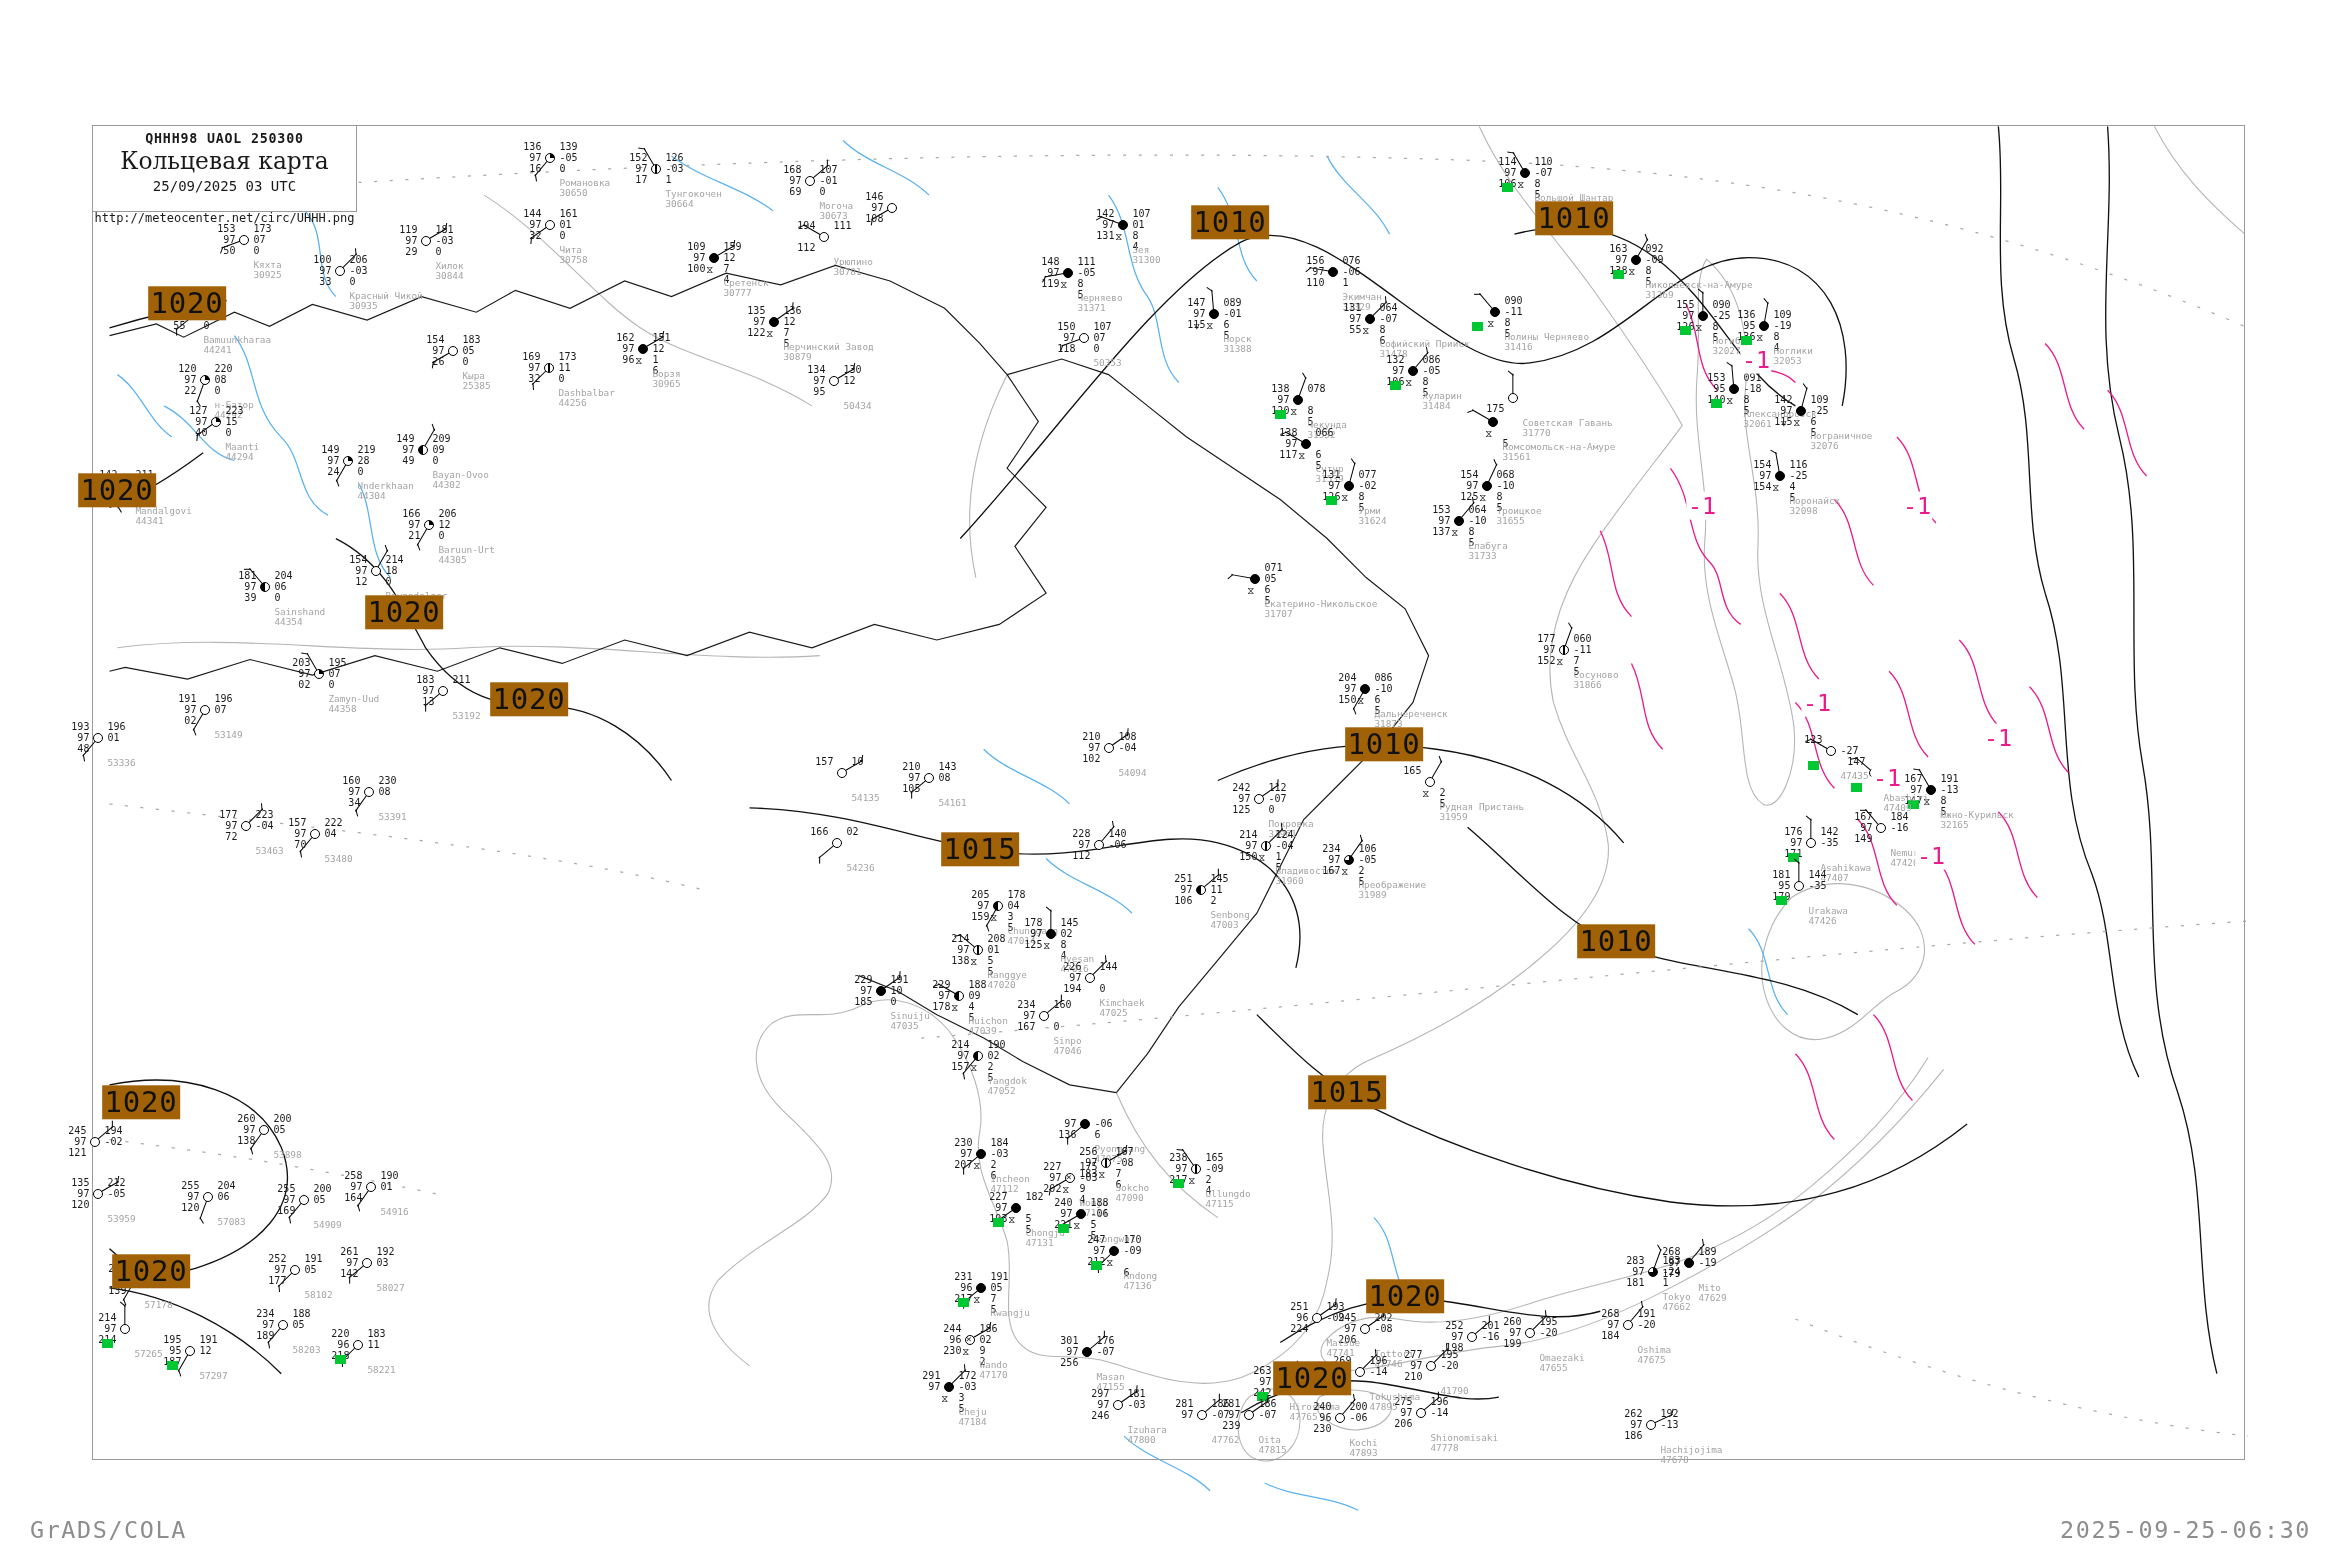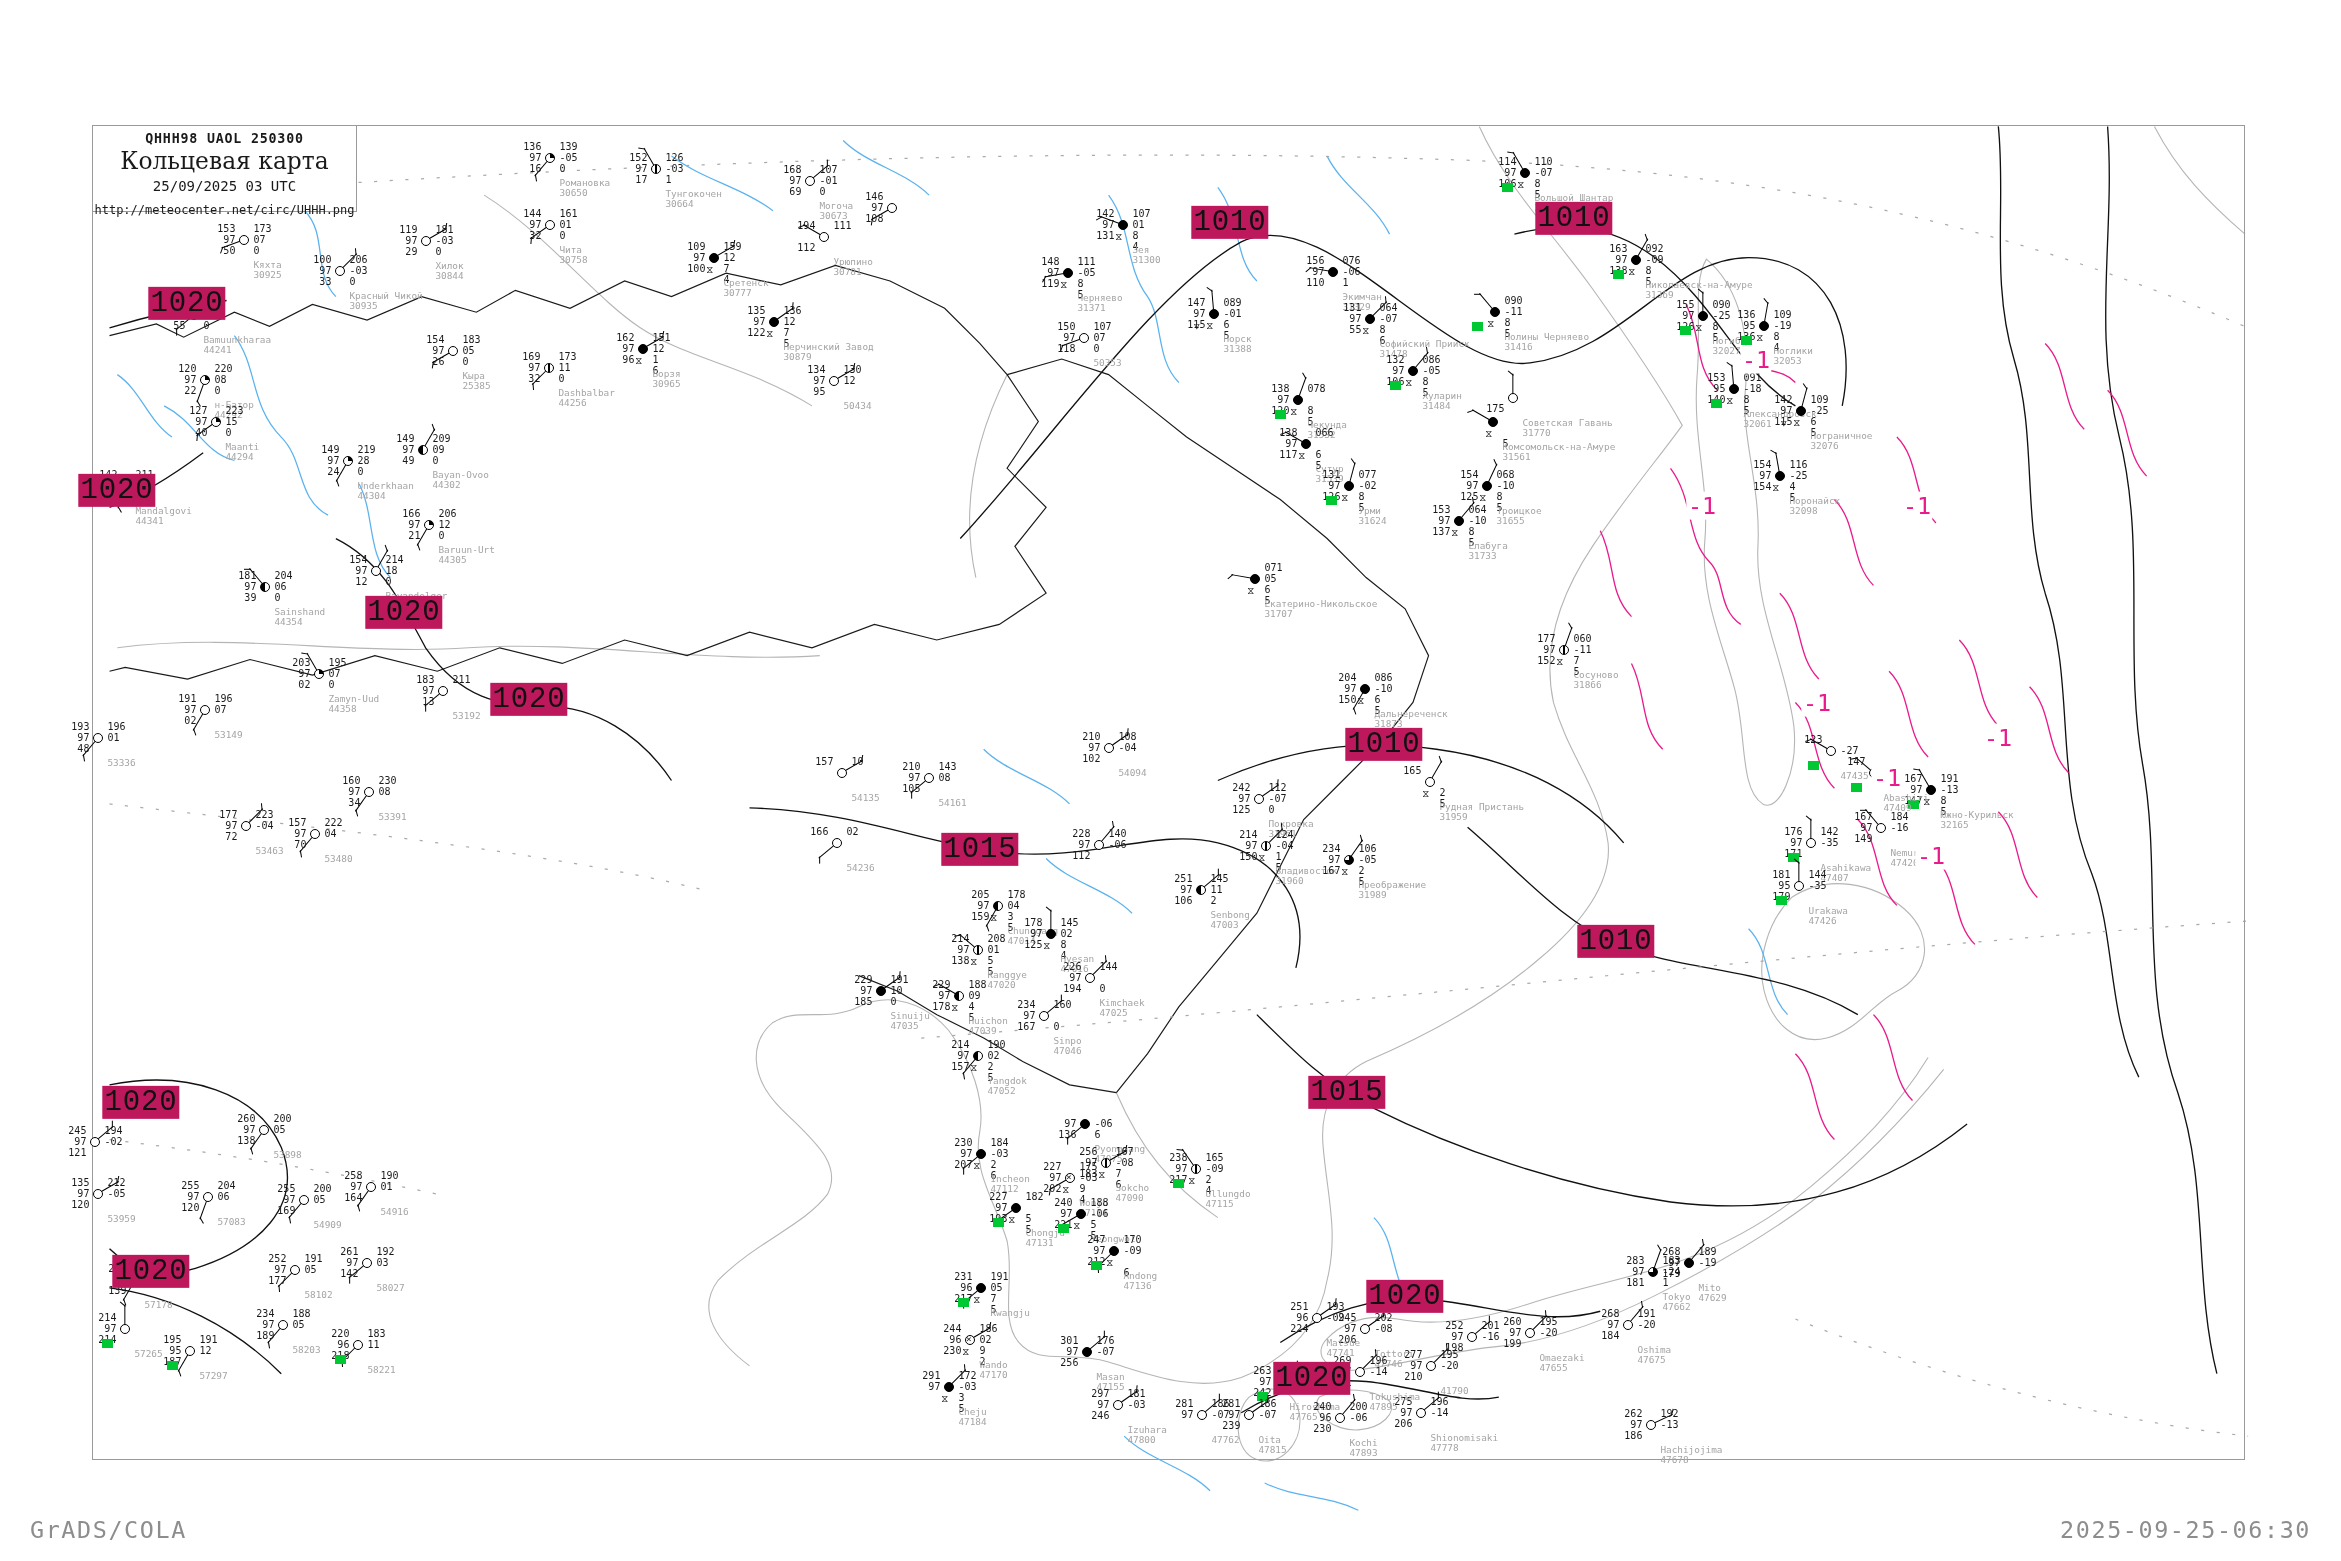--- a/index.html
+++ b/index.html
@@ -8,21 +8,21 @@
   #map-frame{position:absolute;left:92px;top:125px;width:2153px;height:1335px;
              border:0.8px solid #9a9a9a;box-sizing:border-box;}
   #geo{position:absolute;left:0;top:0;width:2342px;height:1561px;}
   
   #infobox{position:absolute;left:93px;top:126px;width:264px;height:86px;background:#fff;
            border-right:0.8px solid #9a9a9a;border-bottom:0.8px solid #9a9a9a;z-index:30;
            text-align:center;padding-top:4.7px;box-sizing:border-box;}
   #infobox .code{font-size:13.3px;font-weight:bold;letter-spacing:0.8px;}
   #infobox .title{font-family:"DejaVu Serif",serif;font-size:23.4px;margin-top:1.6px;}
   #infobox .dt{font-size:14px;font-weight:normal;margin-top:2.3px;}
-  #infobox .url{font-size:12px;margin-top:9px;}
+  #infobox .url{font-size:12px;margin-top:17px;}
   
   .footer{position:absolute;color:#8d8d8d;font-size:23.4px;letter-spacing:1.6px;z-index:30;}
   #footer-left{left:30px;top:1516px;}
   #footer-right{right:31px;top:1516px;}
   
   #stations{position:absolute;left:0;top:0;width:2342px;height:1561px;z-index:10;}
   .st{position:absolute;width:0;height:0;font-size:10px;line-height:10px;white-space:nowrap;}
   .st .c{position:absolute;left:-5.5px;top:-5.5px;width:8.6px;height:8.6px;border:1.2px solid #000;
          border-radius:50%;background:#fff;box-sizing:content-box;}
   .st .c.f-filled{background:#000;}
@@ -38,21 +38,21 @@
   .st .hg{position:absolute;left:-7.8px;top:7px;font-size:10px;}
   .st .wx{position:absolute;left:-20px;top:7px;font-size:9.4px;}
   .st .nm{position:absolute;left:9.4px;top:20px;color:#a5a5a5;font-size:9.4px;line-height:9.8px;}
   .st .flag{position:absolute;left:-23.4px;top:10px;width:11.7px;height:8.6px;background:#00c832;}
   .st .wind{position:absolute;left:0;top:-0.8px;width:24px;height:1.3px;background:#000;
             transform-origin:0 50%;}
   .st .wind .tick{position:absolute;right:-0.8px;top:-5.5px;width:1.3px;height:7px;background:#000;
                   transform:rotate(40deg);}
   
   .iso{position:absolute;transform:translate(-50%,-55%);font-size:29px;color:#111;
-       background:#be185d;padding:0 2.3px;z-index:8;letter-spacing:0.8px;font-family:Liberation Mono, monospace;}
+       background:#a16207;padding:0 2.3px;z-index:8;letter-spacing:0.8px;}
   .tnd{position:absolute;transform:translate(-50%,-55%);font-size:23.4px;color:#ea1a8c;
        background:#fff;padding:0 1.6px;z-index:8;}
 </style>
 </head>
 <body>
 
 <div id="canvas">
 
   <svg id="geo" viewBox="0 0 3000 2000">
     <g stroke="#b5b5b5" stroke-width="1.4" fill="none">

